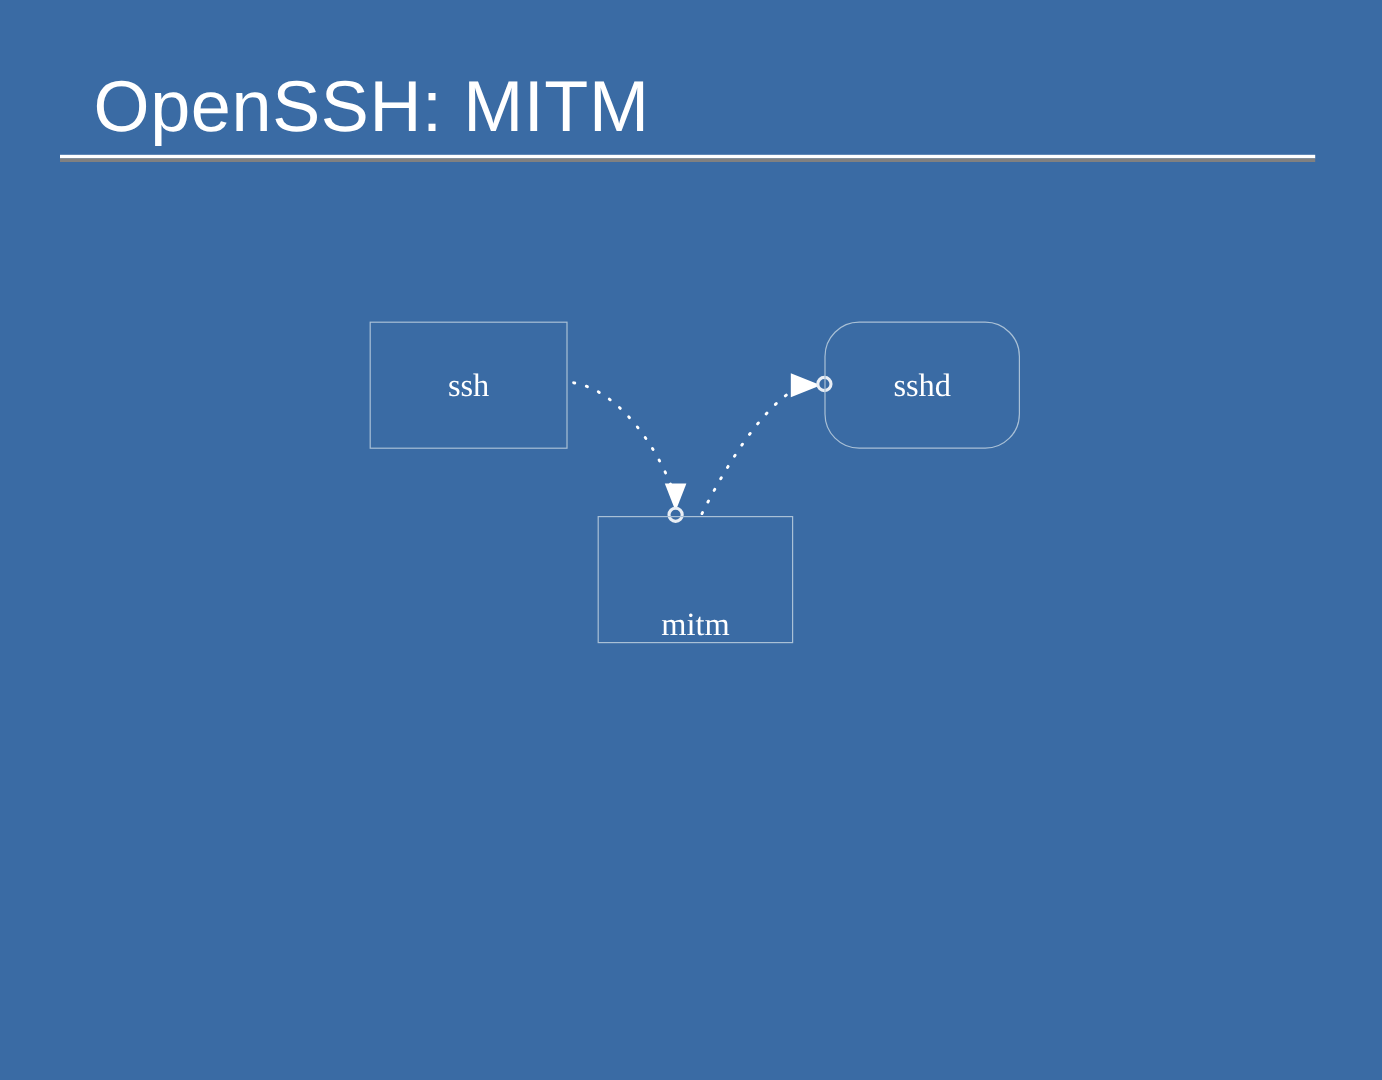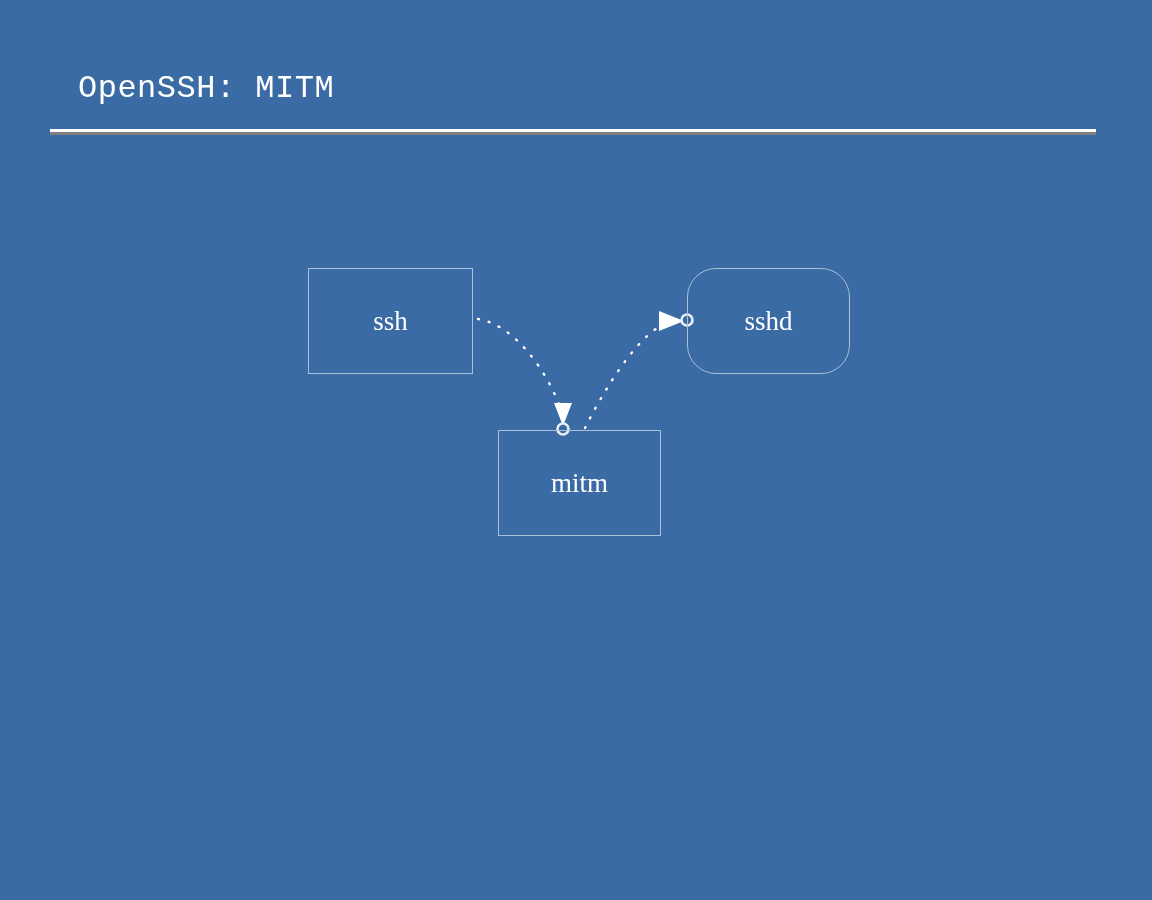--- a/index.html
+++ b/index.html
@@ -19,22 +19,22 @@
     width: 1152px;
     height: 900px;
     background: #3a6ba4;
   }
 
   
   #slide-title {
     position: absolute;
     left: 78px;
     top: 58px;
-    font-family: Liberation Mono, monospace;
-    font-size: 32px;
+    font-family: Liberation Sans, sans-serif;
+    font-size: 60px;
     line-height: 62px;
     font-weight: 400;
     letter-spacing: 0.5px;
     color: #ffffff;
     white-space: nowrap;
   }
 
   
   #title-rule {
     position: absolute;
@@ -86,21 +86,21 @@
   .node-label {
     font-family: "Liberation Serif", serif;
     font-size: 27px;
     line-height: 30px;
     color: #ffffff;
     white-space: nowrap;
   }
 
   #node-ssh  { left: 308px; top: 268px; width: 165px; height: 106px; }
   #node-sshd { left: 687px; top: 268px; width: 163px; height: 106px; border-radius: 29px; }
-  #node-mitm { left: 498px; top: 430px; width: 163px; height: 106px; }
+  #node-mitm { left: 498px; top: 430px; width: 163px; height: 106px; align-items: flex-end; }
 </style>
 </head>
 <body>
 
 <div id="slide">
 
   <div id="slide-title">OpenSSH: MITM</div>
 
   <div id="title-rule">
     <div class="rule-light"></div>

